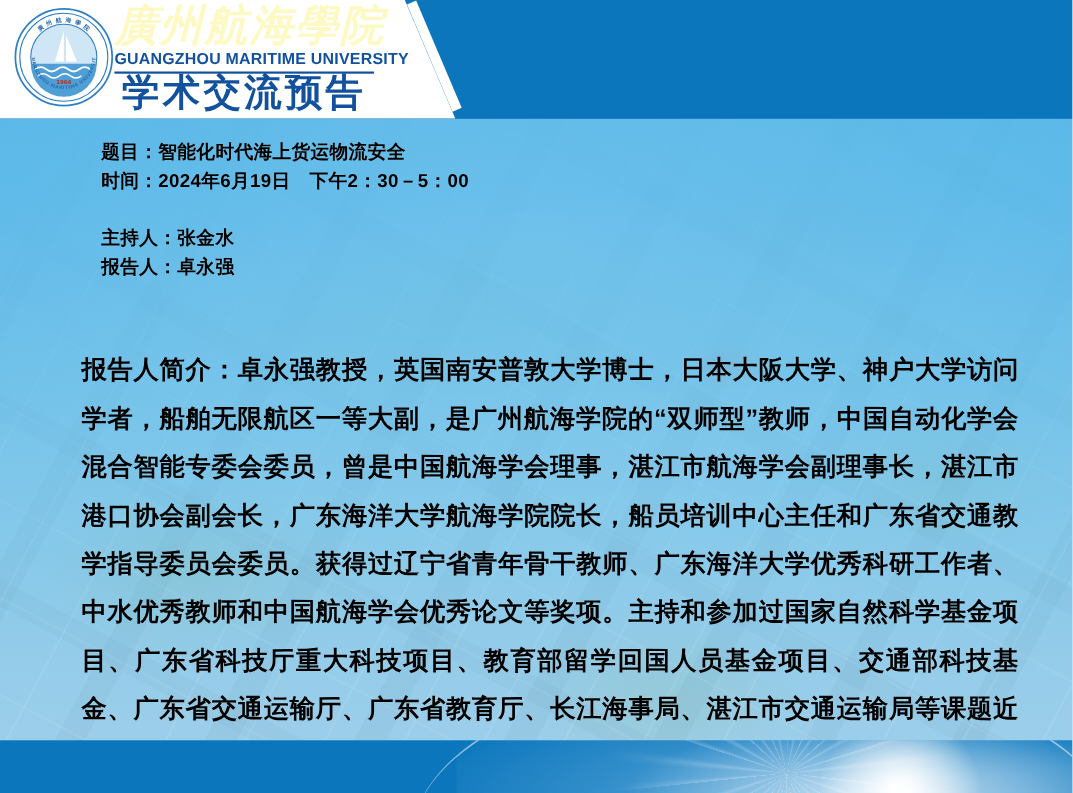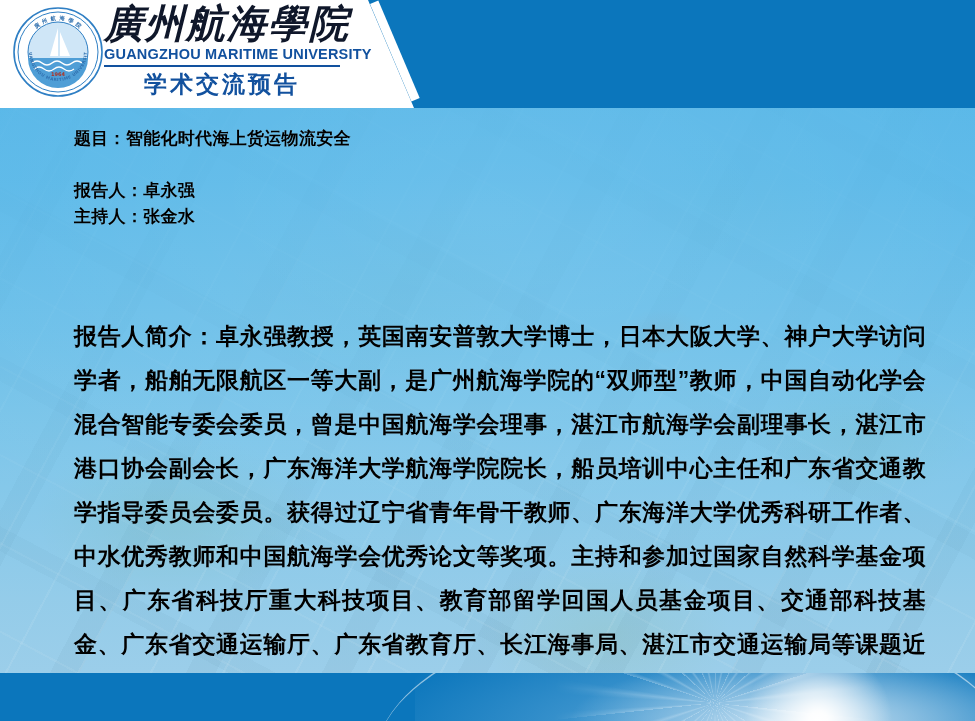--- a/index.html
+++ b/index.html
@@ -116,52 +116,52 @@
     top: 2px;
     width: 262px;
   }
   .brand-cn {
     font-family: "Liberation Serif", "DejaVu Serif", serif;
     font-weight: bold;
     font-style: italic;
     font-size: 39px;
     line-height: 44px;
     letter-spacing: 2px;
-    color: #0f172a;
+    color: #fef9c3;
     white-space: nowrap;
   }
   .brand-en {
     font-family: "Liberation Sans", sans-serif;
     font-weight: bold;
     font-size: 14.5px;
     line-height: 17px;
     letter-spacing: 0.2px;
     color: #12519e;
     white-space: nowrap;
     padding-bottom: 2px;
     border-bottom: 2px solid #12519e;
     width: 236px;
   }
   .brand-sub {
     margin-top: 3px;
     text-align: center;
     width: 236px;
     font-family: "Liberation Serif", "DejaVu Serif", serif;
     font-weight: bold;
-    font-size: 23px;
+    font-size: 34px;
     line-height: 30px;
     letter-spacing: 3px;
     color: #12519e;
     white-space: nowrap;
   }
 
   
   .info-block {
     position: absolute;
-    left: 74px;
+    left: 92px;
     top: 126px;
     color: #000000;
     font-weight: bold;
     font-size: 17px;
     line-height: 26px;
     letter-spacing: 0.3px;
     text-shadow: 0 0 1px rgba(255,255,255,0.25);
   }
   .info-line { white-space: nowrap; }
   .info-gap { height: 26px; }
@@ -266,23 +266,24 @@
 
     <div class="brand-block">
       <div class="brand-cn">廣州航海學院</div>
       <div class="brand-en">GUANGZHOU MARITIME UNIVERSITY</div>
       <div class="brand-sub">学术交流预告</div>
     </div>
   </div>
 
   <div class="info-block">
     <div class="info-line">题目：智能化时代海上货运物流安全</div>
+    <div class="info-line">时间：2024年6月19日　下午2：30－5：00</div>
     <div class="info-gap"></div>
+    <div class="info-line">主持人：张金水</div>
     <div class="info-line">报告人：卓永强</div>
-    <div class="info-line">主持人：张金水</div>
   </div>
 
   <div class="bio">报告人简介：卓永强教授，英国南安普敦大学博士，日本大阪大学、神户大学访问学者，船舶无限航区一等大副，是广州航海学院的“双师型”教师，中国自动化学会混合智能专委会委员，曾是中国航海学会理事，湛江市航海学会副理事长，湛江市港口协会副会长，广东海洋大学航海学院院长，船员培训中心主任和广东省交通教学指导委员会委员。获得过辽宁省青年骨干教师、广东海洋大学优秀科研工作者、中水优秀教师和中国航海学会优秀论文等奖项。主持和参加过国家自然科学基金项目、广东省科技厅重大科技项目、教育部留学回国人员基金项目、交通部科技基金、广东省交通运输厅、广东省教育厅、长江海事局、湛江市交通运输局等课题近50项，合作出版科研专著3本，主编出版教材3部。2019年获得辽宁省自然科学学术成果奖二等奖。</div>
 
   <div class="footer">
     <div class="footer-rays"></div>
     <div class="footer-glow"></div>
     <div class="footer-arc"></div>
   </div>
 

